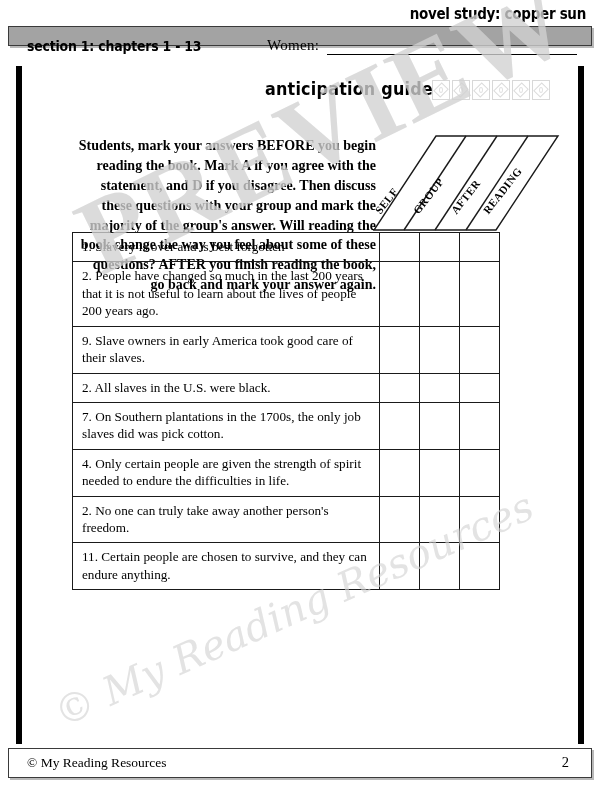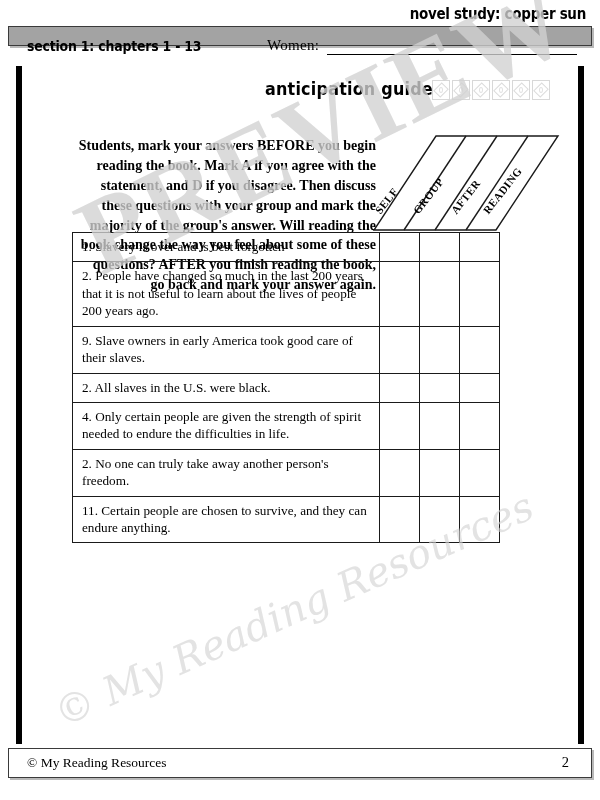--- a/index.html
+++ b/index.html
@@ -297,20 +297,26 @@
         <td class="ans"></td>
         <td class="ans"></td>
       </tr>
       <tr>
         <td class="stmt">2. All slaves in the U.S. were black.</td>
         <td class="ans"></td>
         <td class="ans"></td>
         <td class="ans"></td>
       </tr>
       <tr>
+        <td class="stmt">7. On Southern plantations in the 1700s, the only job slaves did was pick cotton.</td>
+        <td class="ans"></td>
+        <td class="ans"></td>
+        <td class="ans"></td>
+      </tr>
+      <tr>
         <td class="stmt">4. Only certain people are given the strength of spirit needed to endure the difficulties in life.</td>
         <td class="ans"></td>
         <td class="ans"></td>
         <td class="ans"></td>
       </tr>
       <tr>
         <td class="stmt">2. No one can truly take away another person's freedom.</td>
         <td class="ans"></td>
         <td class="ans"></td>
         <td class="ans"></td>

